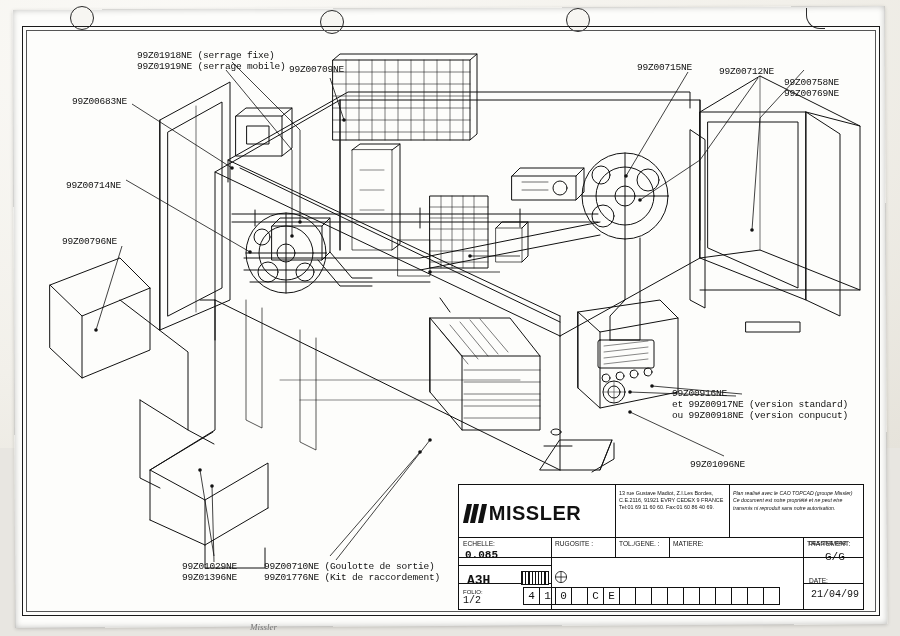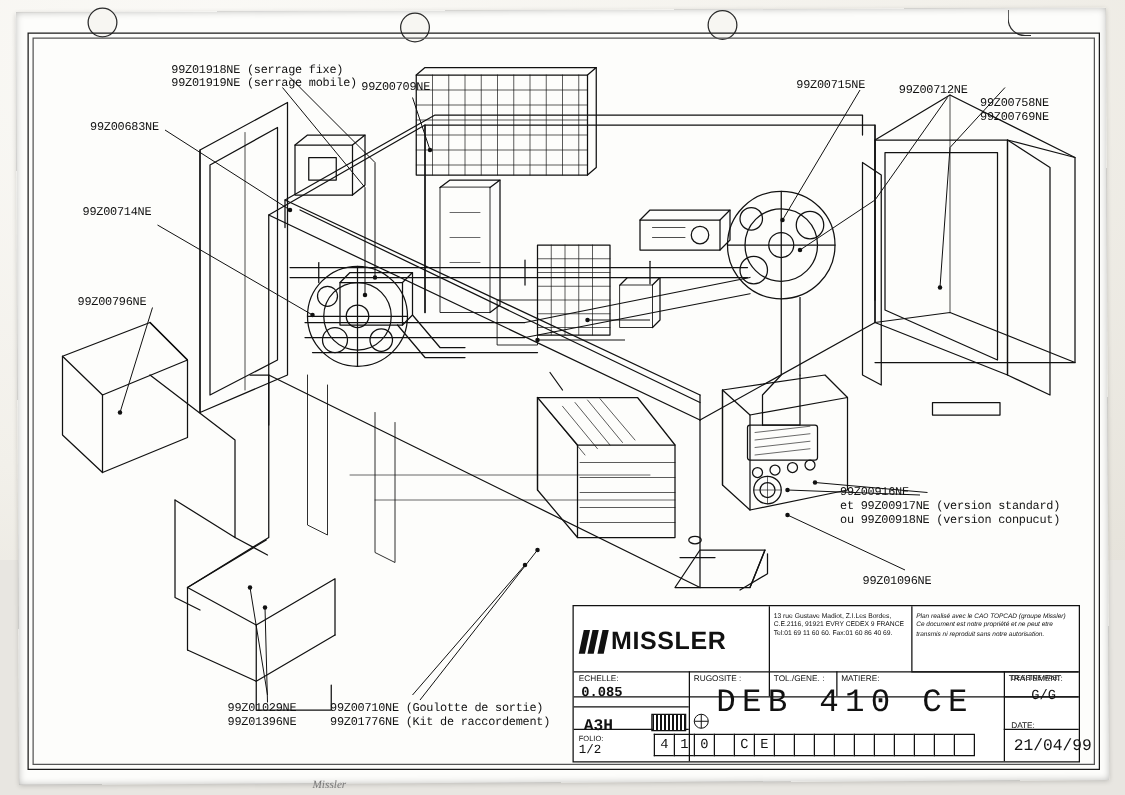--- a/index.html
+++ b/index.html
@@ -110,21 +110,21 @@
   .dessine{
     position:absolute;left:350px;top:55px;width:54px;
     font-size:5.6px;color:#111;
   }
   .gg{
     position:absolute;left:366px;top:66px;font-family:"Liberation Mono",monospace;
     font-size:11px;color:#111;
   }
   .datev{
     position:absolute;left:352px;top:104px;font-family:"Liberation Mono",monospace;
-    font-size:13px;color:#111;
+    font-size:10px;color:#111;
   }
   .hatch{
     position:absolute;left:62px;top:86px;width:26px;height:12px;
     background:repeating-linear-gradient(90deg,#111 0 1.2px,#fff 1.2px 3.2px);
     border:1px solid #111;
   }
   .proj{
     position:absolute;left:94px;top:84px;width:16px;height:16px;
   }
   .bottom-scribble{
@@ -351,21 +351,21 @@
   </svg>
 
   <div class="lbl" style="left:137px;top:50px;">99Z01918NE (serrage fixe)
 99Z01919NE (serrage mobile)</div>
   <div class="lbl" style="left:289px;top:64px;">99Z00709NE</div>
   <div class="lbl" style="left:637px;top:62px;">99Z00715NE</div>
   <div class="lbl" style="left:719px;top:66px;">99Z00712NE</div>
   <div class="lbl" style="left:784px;top:53px;margin-top:24px;">99Z00758NE
 99Z00769NE</div>
   <div class="lbl" style="left:72px;top:96px;">99Z00683NE</div>
-  <div class="lbl" style="left:66px;top:164px;text-align:right;">99Z00714NE</div>
+  <div class="lbl" style="left:66px;top:180px;text-align:right;">99Z00714NE</div>
   <div class="lbl" style="left:62px;top:236px;">99Z00796NE</div>
   <div class="lbl" style="left:672px;top:388px;">99Z00916NE
 et 99Z00917NE (version standard)
 ou 99Z00918NE (version conpucut)</div>
   <div class="lbl" style="left:690px;top:459px;">99Z01096NE</div>
   <div class="lbl" style="left:182px;top:561px;">99Z01029NE
 99Z01396NE</div>
   <div class="lbl" style="left:264px;top:561px;">99Z00710NE (Goulotte de sortie)
 99Z01776NE (Kit de raccordement)</div>
 
@@ -416,21 +416,20 @@
       <path d="M3 10 H17 M10 3 V17" stroke="#111" stroke-width="1"></path>
     </svg>
 
     <div class="a3h">A3H</div>
 
     <div class="folio">
       <span>FOLIO:</span>
       <b>1/2</b>
     </div>
 
-    <div class="bigtitle">DEB  410  CE</div>
 
     <div class="codebox">
       <span>4</span>
       <span>1</span>
       <span>0</span>
       <span></span>
       <span>C</span>
       <span>E</span>
       <span></span>
       <span></span>

